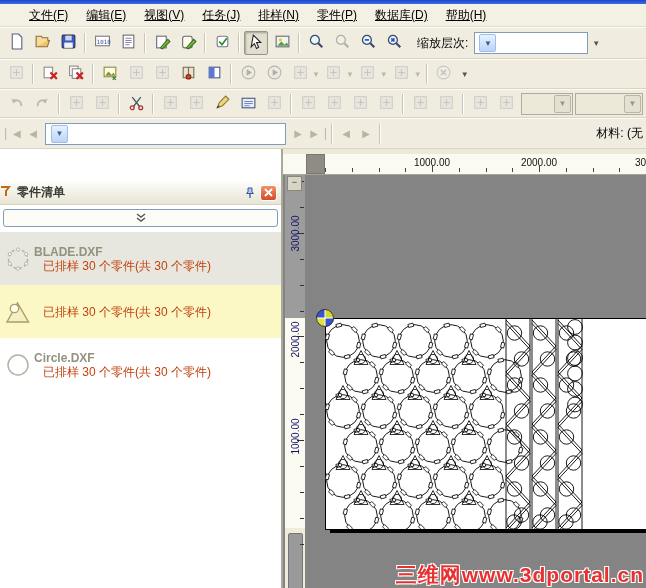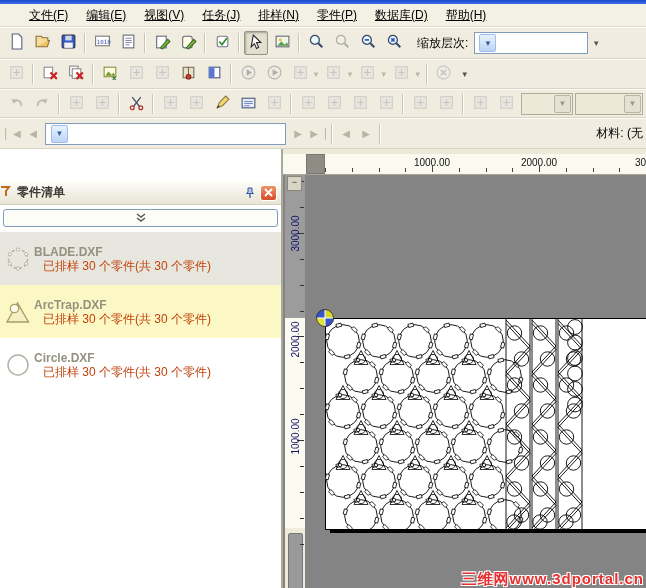--- a/index.html
+++ b/index.html
@@ -63,21 +63,21 @@
   .hlabel{position:absolute;top:3px;transform:translateX(-50%);font-size:10px;white-space:nowrap;color:#111;}
   .htick{position:absolute;bottom:2px;width:1px;background:#444;}
   .vlabel{position:absolute;left:0;width:20px;height:44px;display:flex;align-items:center;justify-content:center;}
   .vlabel span{transform:rotate(-90deg);font-size:10px;white-space:nowrap;color:#10106a;}
   .vtick{position:absolute;right:1px;height:1px;background:#333;}
   #collapse-btn{position:absolute;left:4px;top:27px;width:13px;height:13px;background:#d9d5c6;border:1px solid #8a8674;font-size:9px;line-height:11px;text-align:center;color:#333;}
   #sheet{position:absolute;left:42px;top:169px;width:321px;height:210px;background:#fff;border:1px solid #000;box-sizing:content-box;}
   #sheet svg{position:absolute;left:-1px;top:-1px;}
   #sheet-shadow{position:absolute;left:47px;top:380px;width:317px;height:4px;background:#000;}
   #origin{position:absolute;left:33px;top:160px;width:18px;height:18px;}
-  #watermark{position:absolute;right:2px;bottom:8px;font-size:15px;font-weight:bold;letter-spacing:1px;white-space:nowrap;
+  #watermark{position:absolute;right:2px;bottom:8px;font-size:21px;font-weight:bold;letter-spacing:1px;white-space:nowrap;
     text-shadow:-1px -1px 0 #fff,1px -1px 0 #fff,-1px 1px 0 #fff,1px 1px 0 #fff;margin-left:33px;}
 </style>
 </head>
 <body>
 
 <div id="app">
   <div id="titlebar"></div>
 
   <div id="menubar">
       <span class="menu-item">文件(F)</span>
@@ -486,21 +486,20 @@
             </span>
           </div>
           <div class="part-item row-yellow">
             <span class="pi-icon">
               <svg width="26" height="26" viewBox="0 0 26 26">
                 <path d="M2 23 L12.5 4 L23.5 23 Z" fill="#f6efc6" stroke="#a89f62" stroke-width="1.4"></path>
                 <circle cx="9.5" cy="9.5" r="4.2" fill="#fffdf2" stroke="#a89f62" stroke-width="1.3"></circle>
               </svg>
             </span>
             <span class="pi-text">
-              <span class="pi-file">ArcTrap.DXF</span>
               <span class="pi-status">已排样 30 个零件(共 30 个零件)</span>
             </span>
           </div>
           <div class="part-item ">
             <span class="pi-icon">
               <svg width="26" height="26" viewBox="0 0 26 26">
                 <circle cx="13" cy="13" r="10" fill="#fff" stroke="#b4b2a4" stroke-width="1.5"></circle>
               </svg>
             </span>
             <span class="pi-text">

